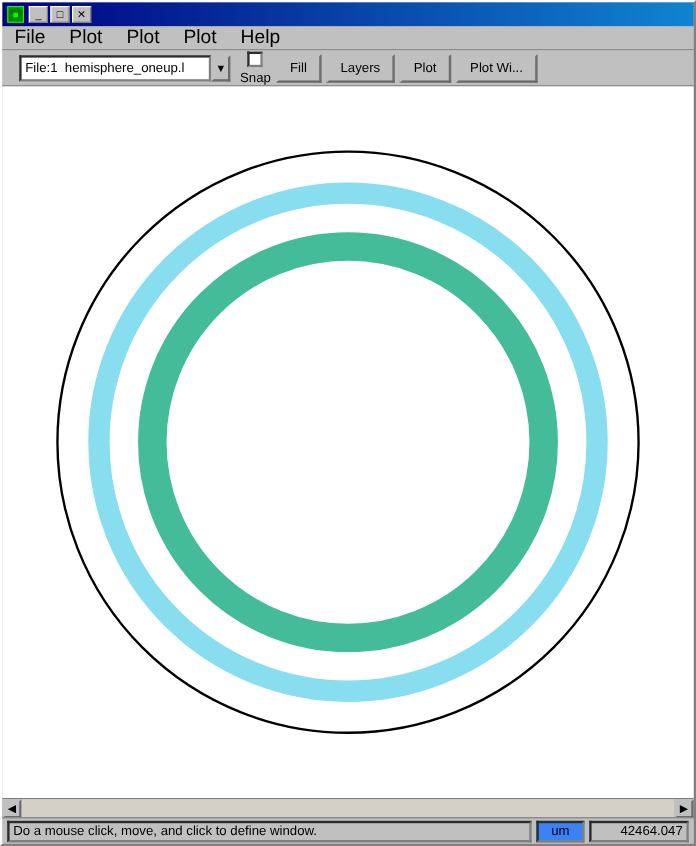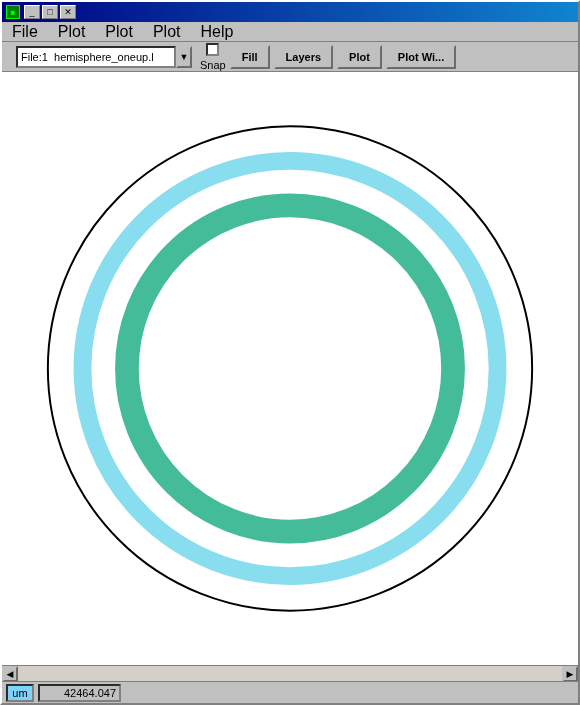--- a/index.html
+++ b/index.html
@@ -137,21 +137,20 @@
     }
 
     .toolbar-btn {
       background: #c0c0c0;
       border: 2px outset #c0c0c0;
       height: 24px;
       padding: 0 10px;
       font-size: 11px;
       cursor: pointer;
       white-space: nowrap;
-      font-weight: bold;
     }
 
     .canvas-area {
       flex: 1;
       background: white;
       position: relative;
       overflow: hidden;
     }
 
     .canvas-area svg {
@@ -206,22 +205,22 @@
       background: #c0c0c0;
       padding: 0 3px;
       display: flex;
       align-items: center;
     }
 
     .status-unit {
       font-size: 11px;
       border: 2px inset #808080;
       height: 18px;
-      width: 28px;
-      background: #7dd3fc;
+      width: 40px;
+      background: #3b82f6;
       padding: 0 3px;
       display: flex;
       align-items: center;
       justify-content: center;
     }
 
     .status-coord {
       font-size: 11px;
       border: 2px inset #808080;
       height: 18px;
@@ -293,16 +292,17 @@
     </svg>
   </div>
 
   <div class="scrollbar-bottom">
     <div class="scroll-btn">◀</div>
     <div class="scroll-track"></div>
     <div class="scroll-btn">▶</div>
   </div>
 
   <div class="status-bar">
+    <div class="status-text">Do a mouse click, move, and click to define window.</div>
     <div class="status-unit">um</div>
     <div class="status-coord">42464.047</div>
   </div>
 </div>
 
 </body></html>

